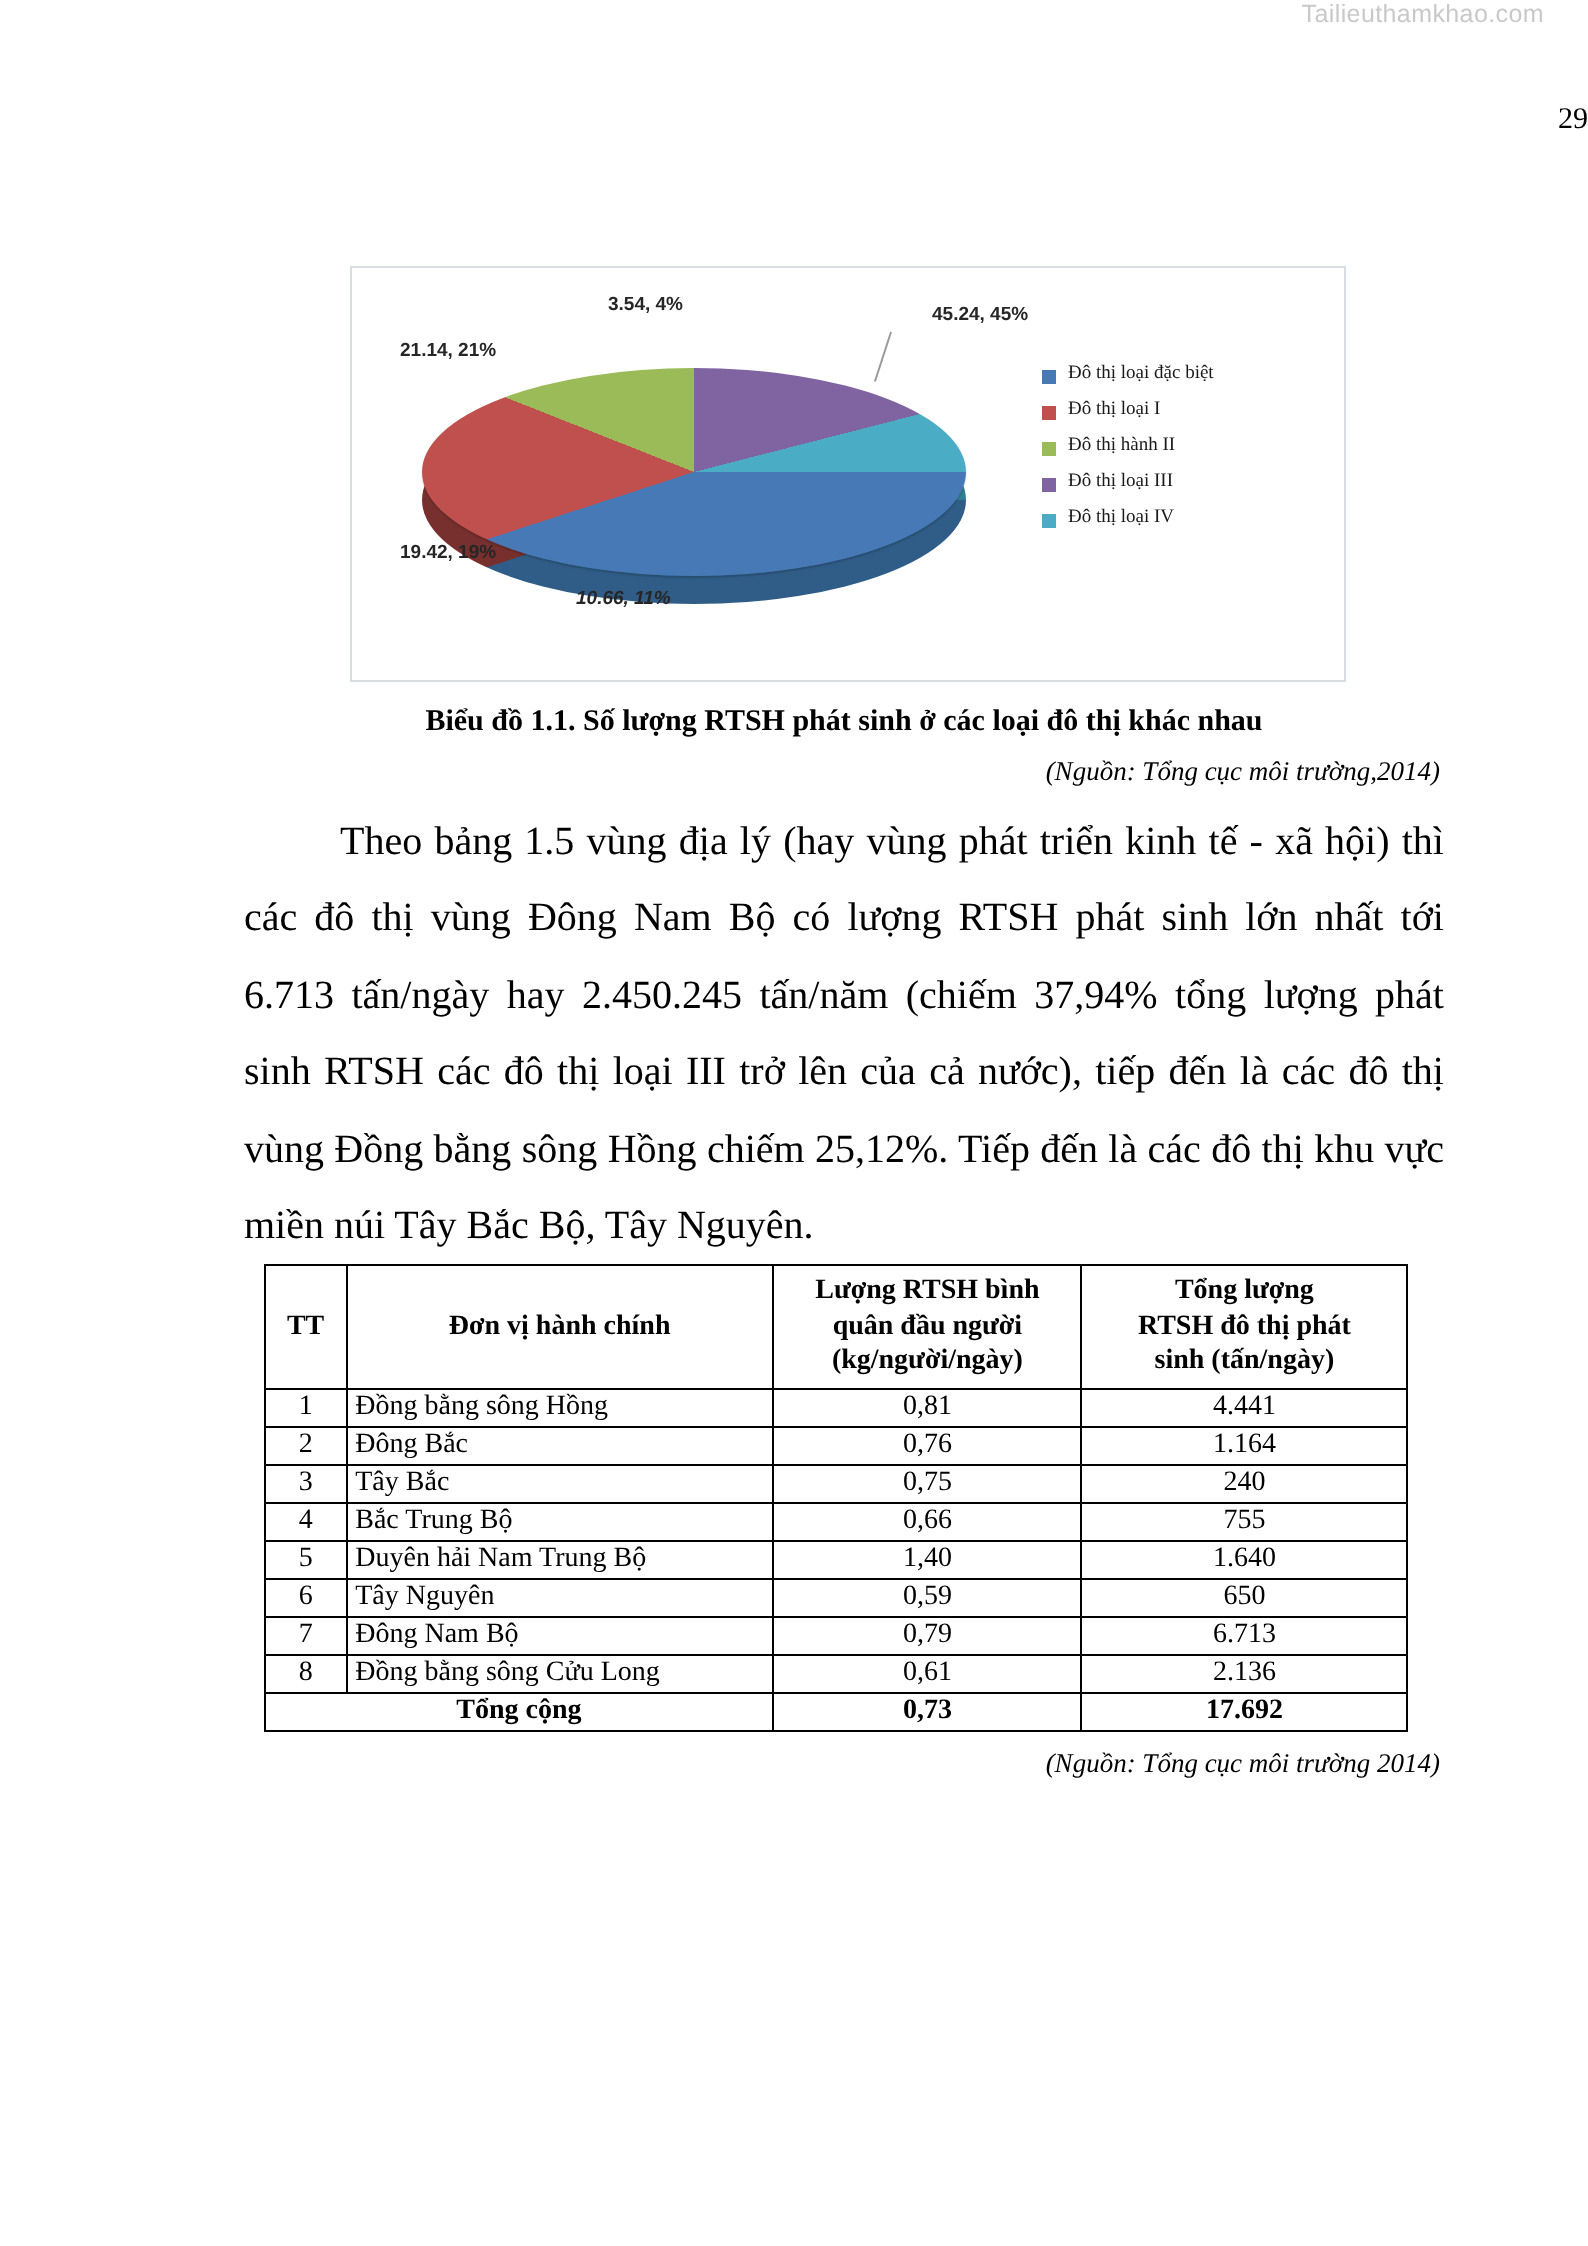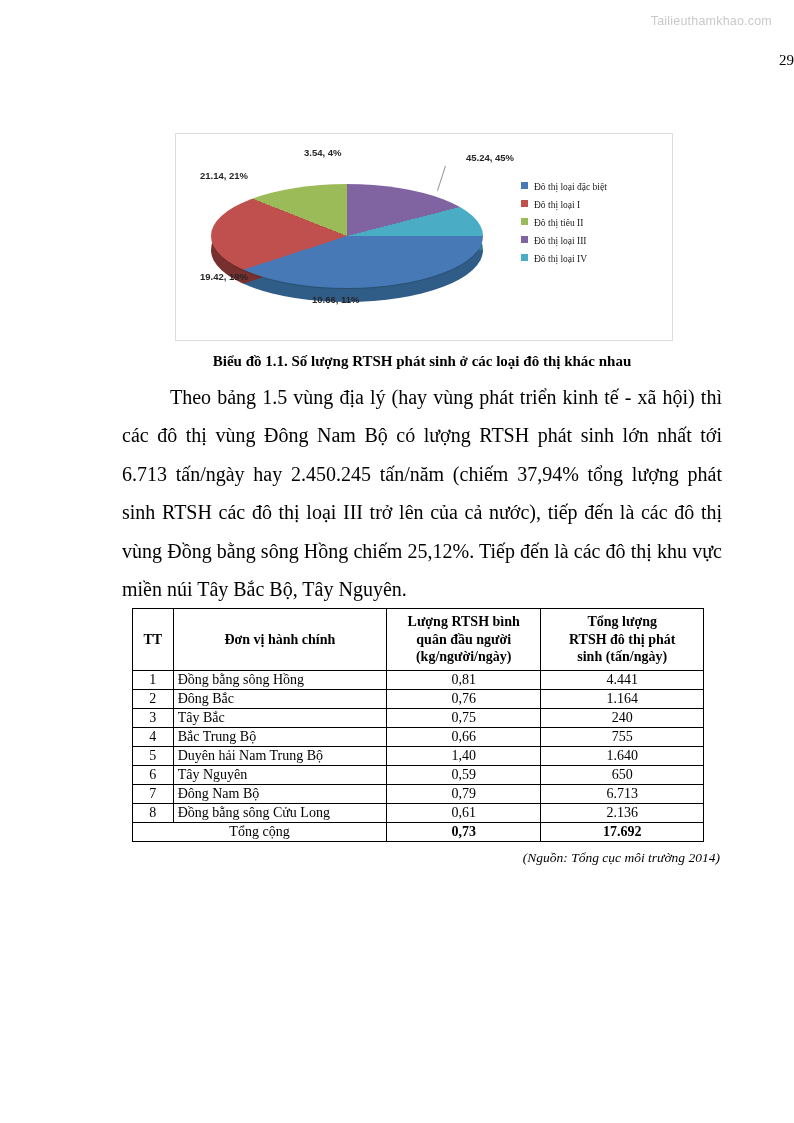--- a/index.html
+++ b/index.html
@@ -14,21 +14,21 @@
     overflow: hidden;
   }
   .page {
     position: relative;
     width: 794px;
     height: 1123px;
     padding: 0;
   }
   .watermark {
     position: absolute;
-    top: 14px;
+    top: 0;
     right: 22px;
     font-family: "Liberation Sans", sans-serif;
     font-size: 12.5px;
     color: #c9c9c9;
     letter-spacing: 0.2px;
     user-select: none;
   }
   .page-number {
     position: absolute;
     top: 52px;
@@ -106,34 +106,34 @@
   }
   .dlabel {
     position: absolute;
     font-family: "Liberation Sans", sans-serif;
     font-size: 9.5px;
     font-weight: bold;
     color: #262626;
     white-space: nowrap;
   }
   .dl-1 { left: 290px; top: 18px; }   
-  .dl-2 { left: 136px; top: 160px; }  
+  .dl-2 { left: 112px; top: 160px; font-style: italic; }  
   .dl-3 { left: 24px;  top: 137px; }  
   .dl-4 { left: 24px;  top: 36px; }   
   .dl-5 { left: 128px; top: 13px; }   
 
   .legend {
     position: absolute;
     left: 345px;
     top: 48px;
     width: 145px;
   }
   .legend-row {
     display: flex;
-    align-items: flex-start;
+    align-items: flex-end;
     margin-bottom: 8px;
     font-family: "Liberation Serif", serif;
     font-size: 9.5px;
     color: #1a1a1a;
     white-space: nowrap;
   }
   .swatch {
     width: 7px;
     height: 7px;
     margin-right: 6px;
@@ -186,21 +186,21 @@
     line-height: 1.25;
     padding: 4px 3px;
   }
   .col-tt { width: 40px; text-align: center; }
   .col-name { width: 210px; text-align: left; }
   .col-avg { width: 152px; text-align: center; }
   .col-total { width: 160px; text-align: center; }
   td.c { text-align: center; }
   td.l { text-align: left; padding-left: 6px; }
   tr.total td { font-weight: bold; text-align: center; }
-  tr.total td.total-label { text-align: center; font-weight: normal; }
+  tr.total td.total-label { text-align: center; font-weight: bold; }
 </style>
 </head>
 <body>
 
 <div class="page">
 
   <div class="watermark">Tailieuthamkhao.com</div>
 
   <div class="page-number">29</div>
 
@@ -226,36 +226,37 @@
           <div class="legend-row">
             <span class="swatch" style="background:#4679b5"></span>
             <span>Đô thị loại đặc biệt</span>
           </div>
           <div class="legend-row">
             <span class="swatch" style="background:#c0504d"></span>
             <span>Đô thị loại I</span>
           </div>
           <div class="legend-row">
             <span class="swatch" style="background:#9bbb59"></span>
-            <span>Đô thị tiêu II</span>
+            <span>Đô thị hành II</span>
           </div>
           <div class="legend-row">
             <span class="swatch" style="background:#8064a2"></span>
             <span>Đô thị loại III</span>
           </div>
           <div class="legend-row">
             <span class="swatch" style="background:#4bacc6"></span>
             <span>Đô thị loại IV</span>
           </div>
         </div>
 
       </div>
     </div>
 
     <div class="caption-center">Biểu đồ 1.1. Số lượng RTSH phát sinh ở các loại đô thị khác nhau</div>
+    <div class="source-right">(Nguồn: Tổng cục môi trường,2014)</div>
 
     <p class="body">Theo bảng 1.5 vùng địa lý (hay vùng phát triển kinh tế - xã hội) thì các đô thị vùng Đông Nam Bộ có lượng RTSH phát sinh lớn nhất tới 6.713 tấn/ngày hay 2.450.245 tấn/năm (chiếm 37,94% tổng lượng phát sinh RTSH các đô thị loại III trở lên của cả nước), tiếp đến là các đô thị vùng Đồng bằng sông Hồng chiếm 25,12%. Tiếp đến là các đô thị khu vực miền núi Tây Bắc Bộ, Tây Nguyên.</p>
 
 
     <table class="data">
       <thead>
         <tr>
           <th class="col-tt">TT</th>
           <th class="col-name">Đơn vị hành chính</th>
           <th class="col-avg">

